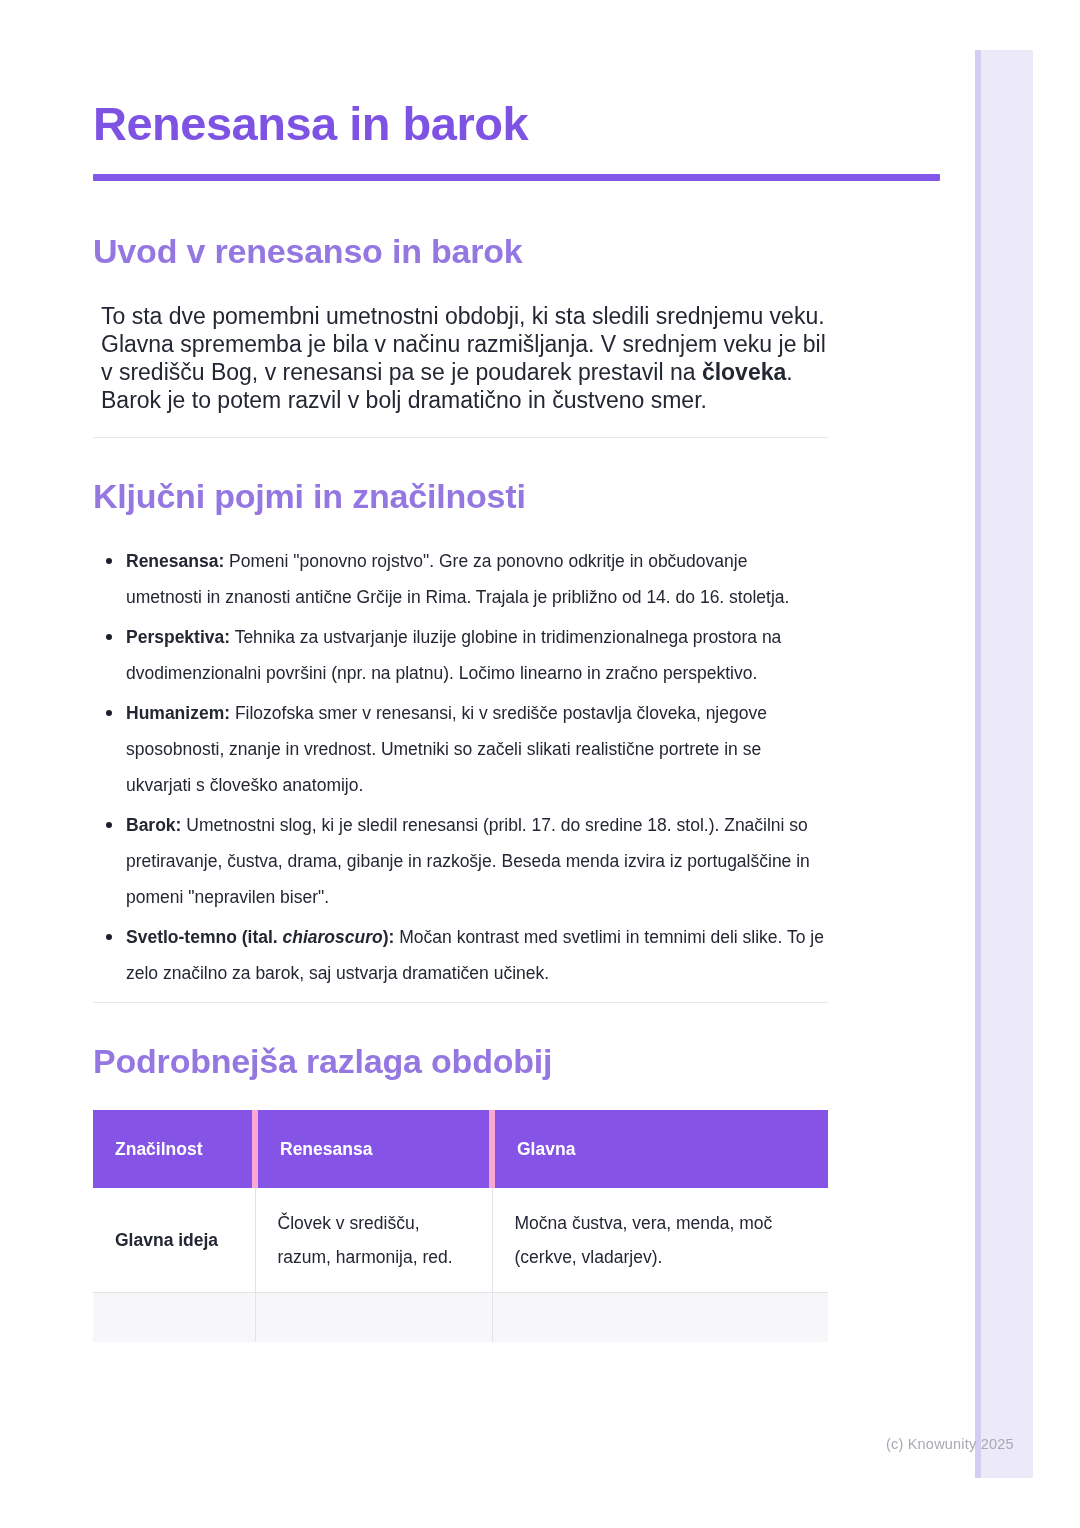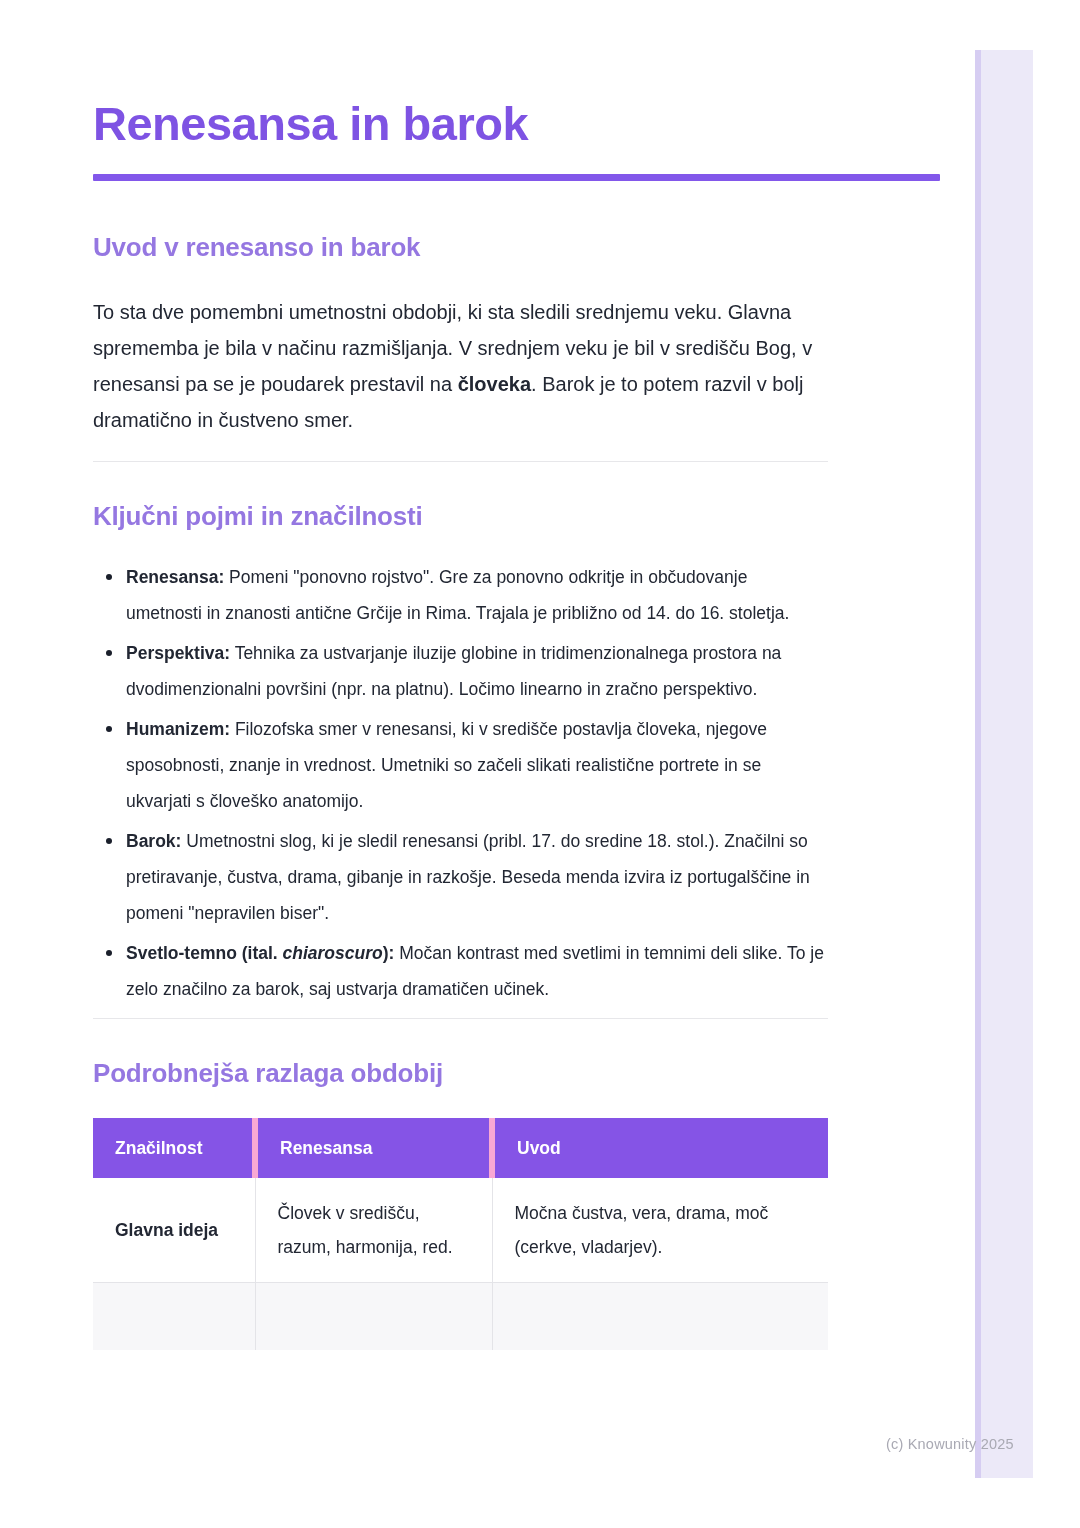--- a/index.html
+++ b/index.html
@@ -22,46 +22,46 @@
   .footer-credit{
     position:absolute;top:1436px;left:886px;z-index:2;
     color:var(--footer-text);font-size:14.5px;letter-spacing:.2px;white-space:nowrap;
   }
   .content{position:absolute;left:93px;top:0;width:735px;z-index:1;}
   .page-title{
     margin:99px 0 0 0;font-size:47px;line-height:1.05;font-weight:700;
     color:var(--title);letter-spacing:-.5px;
   }
   .title-rule{margin:26px 0 0 0;width:847px;height:7px;border:none;background:var(--rule);border-radius:1px;}
-  .section-heading{font-size:26px;font-weight:700;color:var(--heading);margin:0;letter-spacing:-.2px;}
+  .section-heading{font-size:34px;font-weight:700;color:var(--heading);margin:0;letter-spacing:-.2px;}
   .h-intro{margin-top:51px;}
   .h-concepts{margin-top:39px;}
   .h-comparison{margin-top:39px;}
-  .body-paragraph{margin:31px 0 0 0;font-size:20px;line-height:36px;}
+  .body-paragraph{margin:31px 0 0 8px;font-size:23px;line-height:28px;}
   .p-comparison{margin-top:29px;}
   .divider{border:none;border-top:1px solid var(--divider);margin:23px 0 0 0;width:735px;}
   .div-2{margin-top:11px;}
   .concept-list{list-style:none;margin:27px 0 0 0;padding:0;}
   .concept-list li{
     position:relative;padding-left:33px;margin:0 0 4px 0;
     font-size:17.5px;line-height:36px;
   }
   .concept-list li::before{
     content:"";position:absolute;left:13px;top:15px;width:6px;height:6px;
     border-radius:50%;background:#1a1f2b;
   }
   .b{font-weight:700;}
   .i{font-style:italic;}
   .table-wrap{margin-top:29px;height:232px;overflow:hidden;}
   table{border-collapse:collapse;table-layout:fixed;width:735px;}
   col.c1{width:162px;} col.c2{width:237px;} col.c3{width:336px;}
   thead th{
     background:var(--table-header-bg);color:var(--table-header-text);
     font-size:17.5px;font-weight:700;text-align:left;
-    height:60px;padding:0 22px;vertical-align:middle;
+    height:78px;padding:0 22px;vertical-align:middle;
   }
   thead th + th{border-left:6px solid #f9a8d4;}
   tbody td{
     background:#ffffff;font-size:17.5px;line-height:34px;vertical-align:middle;
     padding:18px 22px;border-bottom:1px solid var(--cell-border);
   }
   tbody td + td{border-left:1px solid var(--cell-border);}
   tbody td.feature{font-weight:700;}
   tbody tr.stub-row td{background:var(--stub-row-bg);height:120px;border-bottom:none;}
 </style>
@@ -102,28 +102,28 @@
       <table>
         <colgroup>
             <col class="c1">
             <col class="c2">
             <col class="c3">
           </colgroup>
         <thead>
           <tr>
               <th>Značilnost</th>
               <th>Renesansa</th>
-              <th>Uvod</th>
+              <th>Glavna</th>
             </tr>
         </thead>
         <tbody>
             <tr>
               <td class="feature">Glavna ideja</td>
               <td>Človek v središču, razum, harmonija, red.</td>
-              <td>Močna čustva, vera, drama, moč (cerkve, vladarjev).</td>
+              <td>Močna čustva, vera, menda, moč (cerkve, vladarjev).</td>
             </tr>
             <tr class="stub-row">
               <td></td>
               <td></td>
               <td></td>
             </tr>
           </tbody>
       </table>
     </div>
   </section>

